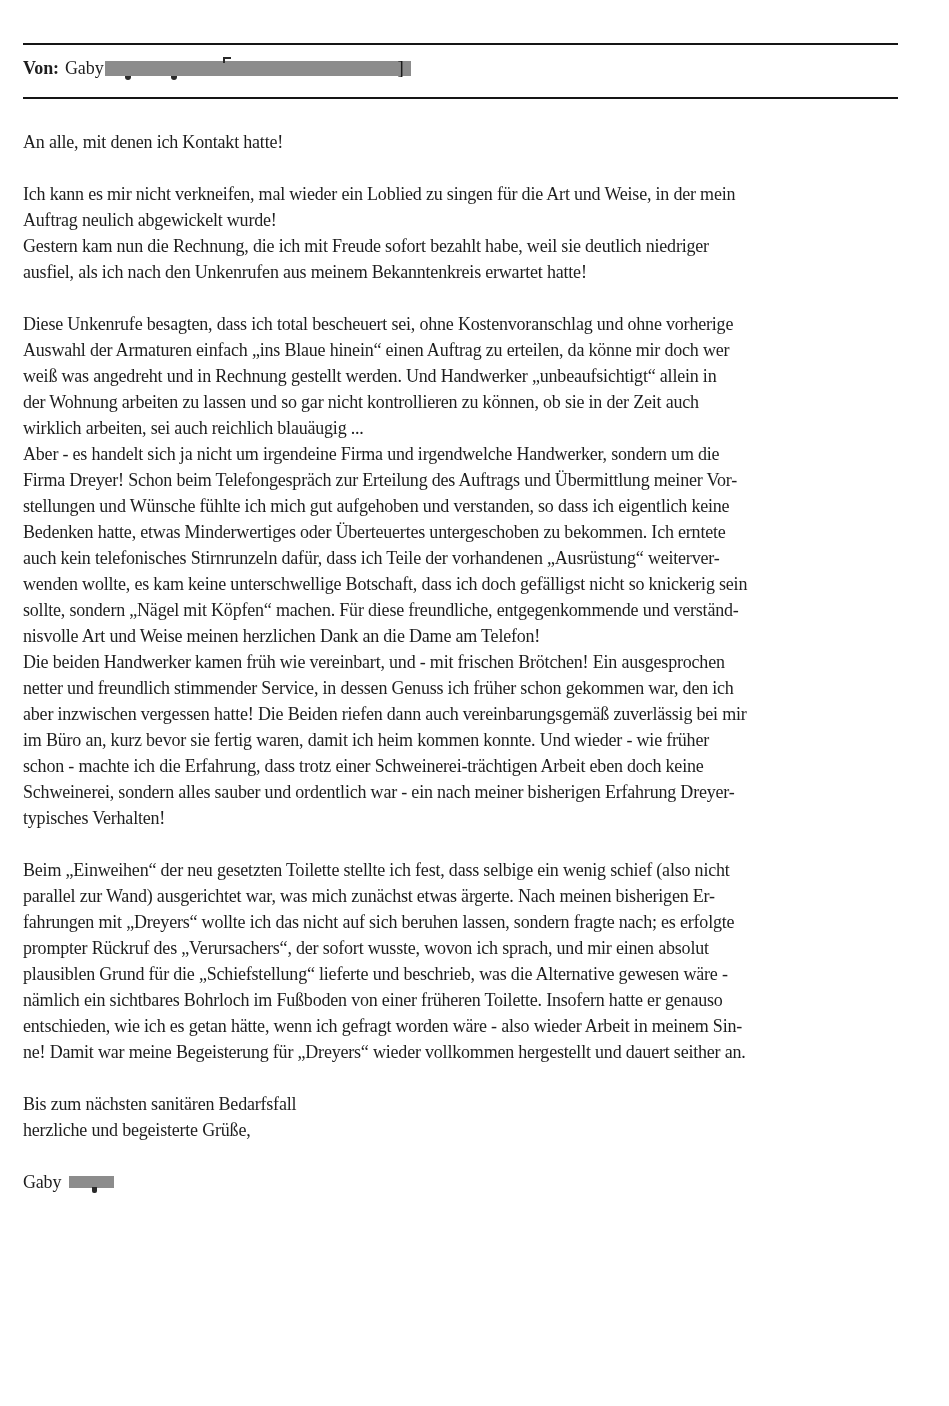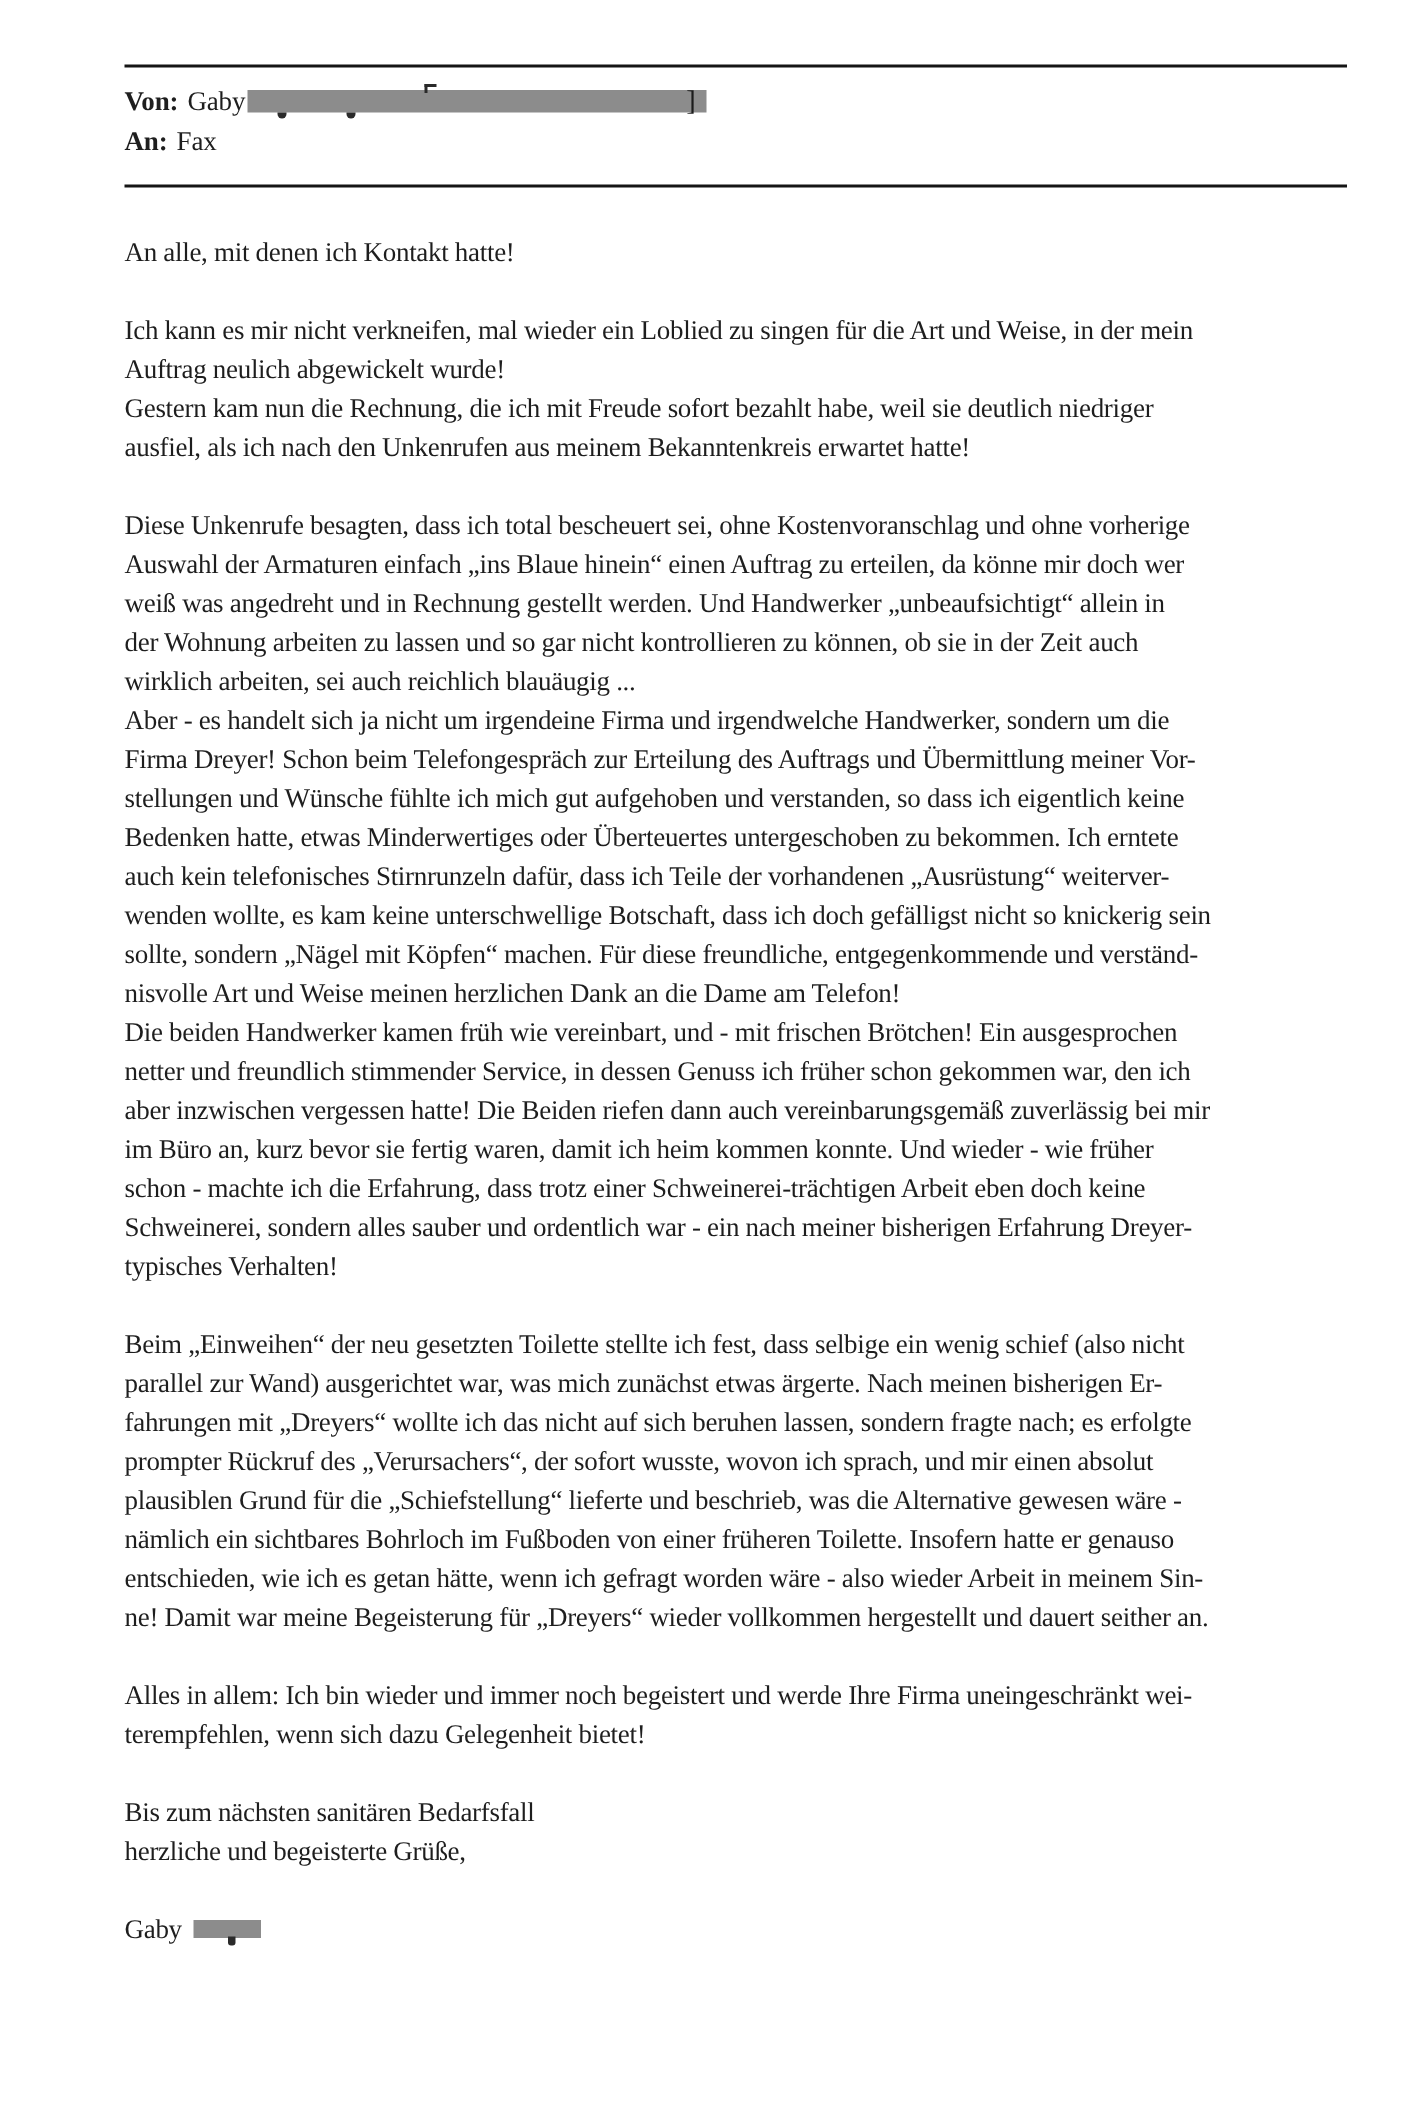--- a/index.html
+++ b/index.html
@@ -11,21 +11,21 @@
   body {
     width: 949px;
     height: 1406px;
     font-family: "Liberation Serif", "DejaVu Serif", serif;
     color: #1e1e1e;
   }
   .page {
     box-sizing: border-box;
     width: 949px;
     height: 1406px;
-    padding: 0 51px 0 83px;
+    padding: 0 51px 0 23px;
     overflow: hidden;
     background: #ffffff;
   }
   .rule {
     border: none;
     border-top: 2.4px solid #151515;
     margin: 0;
     width: 100%;
   }
   .rule-top { margin-top: 43px; }
@@ -114,23 +114,20 @@
 <body>
 
 <div class="page">
 
   <hr class="rule rule-top">
 
   <div class="email-header">
     <div class="header-row">
       <span class="field-label">Von:</span><span class="field-value">Gaby</span><span class="redact redact-von"></span><span class="von-bracket">]</span>
     </div>
-    <div class="header-row">
-      <span class="field-label">An:</span><span class="field-value">Fax</span>
-    </div>
   </div>
 
   <hr class="rule rule-bottom">
 
   <div class="letter-body">
     <p class="para salutation">An alle, mit denen ich Kontakt hatte!</p>
     <p class="para">Ich kann es mir nicht verkneifen, mal wieder ein Loblied zu singen für die Art und Weise, in der mein
 Auftrag neulich abgewickelt wurde!
 Gestern kam nun die Rechnung, die ich mit Freude sofort bezahlt habe, weil sie deutlich niedriger
 ausfiel, als ich nach den Unkenrufen aus meinem Bekanntenkreis erwartet hatte!</p>
@@ -155,22 +152,20 @@
 Schweinerei, sondern alles sauber und ordentlich war - ein nach meiner bisherigen Erfahrung Dreyer-
 typisches Verhalten!</p>
     <p class="para">Beim „Einweihen“ der neu gesetzten Toilette stellte ich fest, dass selbige ein wenig schief (also nicht
 parallel zur Wand) ausgerichtet war, was mich zunächst etwas ärgerte. Nach meinen bisherigen Er-
 fahrungen mit „Dreyers“ wollte ich das nicht auf sich beruhen lassen, sondern fragte nach; es erfolgte
 prompter Rückruf des „Verursachers“, der sofort wusste, wovon ich sprach, und mir einen absolut
 plausiblen Grund für die „Schiefstellung“ lieferte und beschrieb, was die Alternative gewesen wäre -
 nämlich ein sichtbares Bohrloch im Fußboden von einer früheren Toilette. Insofern hatte er genauso
 entschieden, wie ich es getan hätte, wenn ich gefragt worden wäre - also wieder Arbeit in meinem Sin-
 ne! Damit war meine Begeisterung für „Dreyers“ wieder vollkommen hergestellt und dauert seither an.</p>
-    <p class="para">Alles in allem: Ich bin wieder und immer noch begeistert und werde Ihre Firma uneingeschränkt wei-
-terempfehlen, wenn sich dazu Gelegenheit bietet!</p>
     <p class="para">Bis zum nächsten sanitären Bedarfsfall
 herzliche und begeisterte Grüße,</p>
     <p class="para signature">
       <span>Gaby</span><span class="redact redact-sig"></span>
     </p>
   </div>
 
 </div>
 
 </body></html>

